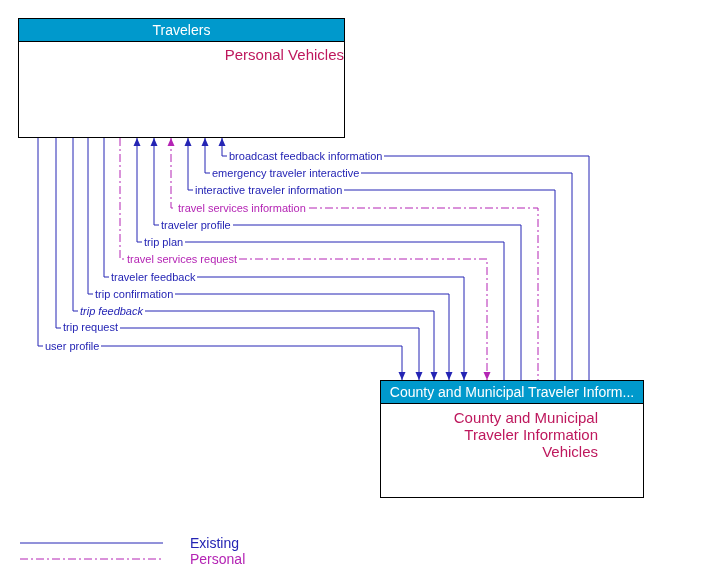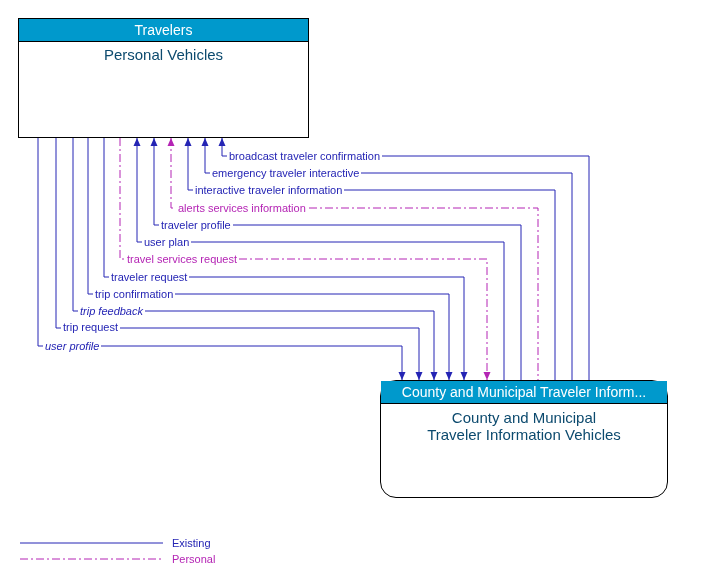--- a/index.html
+++ b/index.html
@@ -10,49 +10,50 @@
     font-family:"Liberation Sans", sans-serif;
     overflow:hidden;
   }
   #diagram-svg{position:absolute;left:0;top:0;}
   .entity{
     position:absolute;
     border:1px solid #000;
     background:#ffffff;
     box-sizing:border-box;
   }
-  #top-entity{left:18px;top:18px;width:291px;height:120px;}
-  #bottom-entity{left:380px;top:380px;width:288px;height:118px;border-radius:16px;}
+  #top-entity{left:18px;top:18px;width:327px;height:120px;}
+  #bottom-entity{left:380px;top:380px;width:264px;height:118px;}
   .entity-header{
     height:22px;line-height:22px;
     text-align:center;
     font-size:14px;
     border-bottom:1px solid #000;
     overflow:hidden;white-space:nowrap;
   }
   .entity-name{
     font-size:15px;
-    text-align:center;
-    color:#0c4a6e;
+    text-align:right;
+    color:#be185d;
     padding-top:4px;
   }
   #bottom-entity .entity-name{padding:5px 45px 0 45px;}
   .flow-label{
     position:absolute;
     font-size:11px;
     line-height:14px;
     background:#ffffff;
     padding:0 2px;
     white-space:nowrap;
   }
   .legend-label{
     position:absolute;
-    font-size:11px;
+    font-size:14px;
     line-height:14px;
     white-space:nowrap;
+    margin-left:18px;
   }
   #legend-existing-label{left:172px;top:536px;}
   #legend-planned-label{left:172px;top:552px;}
 </style>
 </head>
 <body>
 
 <svg id="diagram-svg" width="721" height="583" viewBox="0 0 721 583" xmlns="http://www.w3.org/2000/svg">
     <polyline points="222,138 222,156 589,156 589,380" fill="none" stroke="#2424B4" stroke-width="1"></polyline>
     <polygon points="222,138 218.5,146 225.5,146" fill="#2424B4"></polygon>
@@ -86,28 +87,28 @@
   <div class="entity-header" style="background: rgb(0, 153, 204); color: rgb(255, 255, 255);">Travelers</div>
   <div class="entity-name">Personal Vehicles</div>
 </div>
 
 <div class="entity" id="bottom-entity" style="border-color: rgb(0, 0, 0);">
   <div class="entity-header" style="background: rgb(0, 153, 204); color: rgb(255, 255, 255);">County and Municipal Traveler Inform...</div>
   <div class="entity-name">County and Municipal Traveler Information Vehicles</div>
 </div>
 
 <div id="labels">
-    <span class="flow-label" style="color: rgb(36, 36, 180); left: 227px; top: 149px;">broadcast traveler confirmation</span>
+    <span class="flow-label" style="color: rgb(36, 36, 180); left: 227px; top: 149px;">broadcast feedback information</span>
     <span class="flow-label" style="color: rgb(36, 36, 180); left: 210px; top: 166px;">emergency traveler interactive</span>
     <span class="flow-label" style="color: rgb(36, 36, 180); left: 193px; top: 183px;">interactive traveler information</span>
-    <span class="flow-label" style="color: rgb(180, 36, 180); left: 176px; top: 201px;">alerts services information</span>
+    <span class="flow-label" style="color: rgb(180, 36, 180); left: 176px; top: 201px;">travel services information</span>
     <span class="flow-label" style="color: rgb(36, 36, 180); left: 159px; top: 218px;">traveler profile</span>
-    <span class="flow-label" style="color: rgb(36, 36, 180); left: 142px; top: 235px;">user plan</span>
+    <span class="flow-label" style="color: rgb(36, 36, 180); left: 142px; top: 235px;">trip plan</span>
     <span class="flow-label" style="color: rgb(180, 36, 180); left: 125px; top: 252px; text-align: center;">travel services request</span>
-    <span class="flow-label" style="color: rgb(36, 36, 180); left: 109px; top: 270px;">traveler request</span>
+    <span class="flow-label" style="color: rgb(36, 36, 180); left: 109px; top: 270px;">traveler feedback</span>
     <span class="flow-label" style="color: rgb(36, 36, 180); left: 93px; top: 287px; text-align: center;">trip confirmation</span>
     <span class="flow-label" style="color: rgb(36, 36, 180); left: 78px; top: 304px; font-style: italic;">trip feedback</span>
     <span class="flow-label" style="color: rgb(36, 36, 180); left: 61px; top: 320px; text-align: right;">trip request</span>
-    <span class="flow-label" style="color: rgb(36, 36, 180); left: 43px; top: 339px; font-style: italic;">user profile</span>
+    <span class="flow-label" style="color: rgb(36, 36, 180); left: 43px; top: 339px;">user profile</span>
   </div>
 
 <span class="legend-label" id="legend-existing-label" style="color: rgb(36, 36, 180);">Existing</span>
 <span class="legend-label" id="legend-planned-label" style="color: rgb(180, 36, 180);">Personal</span>
 
 </body></html>

